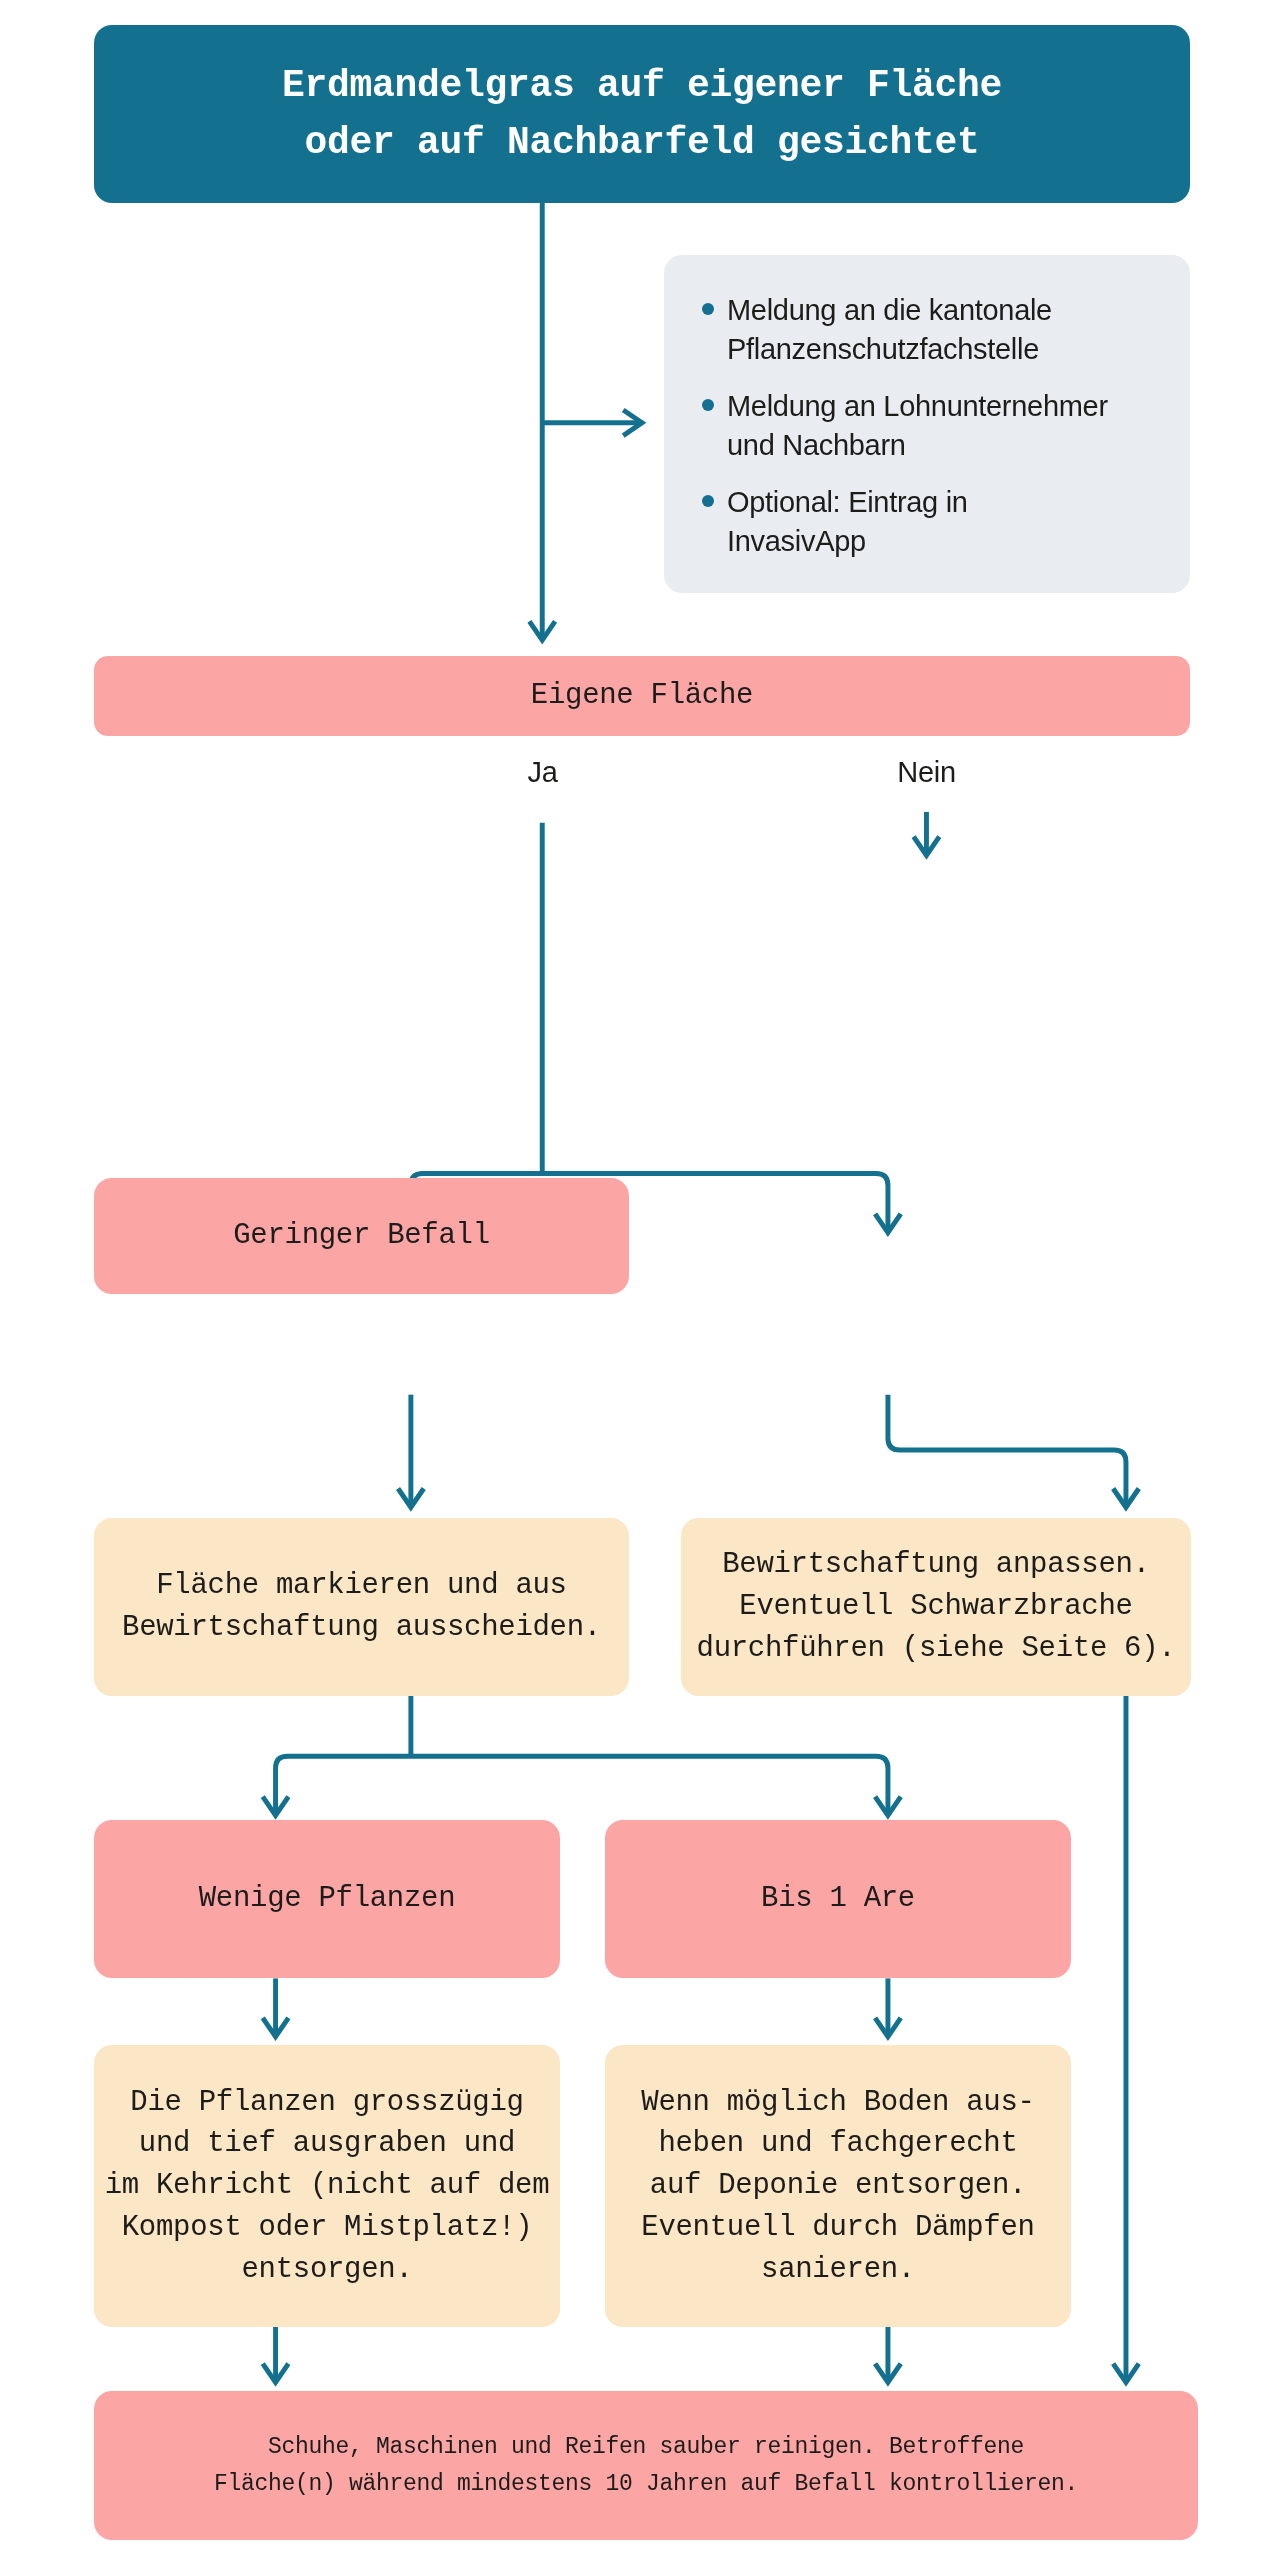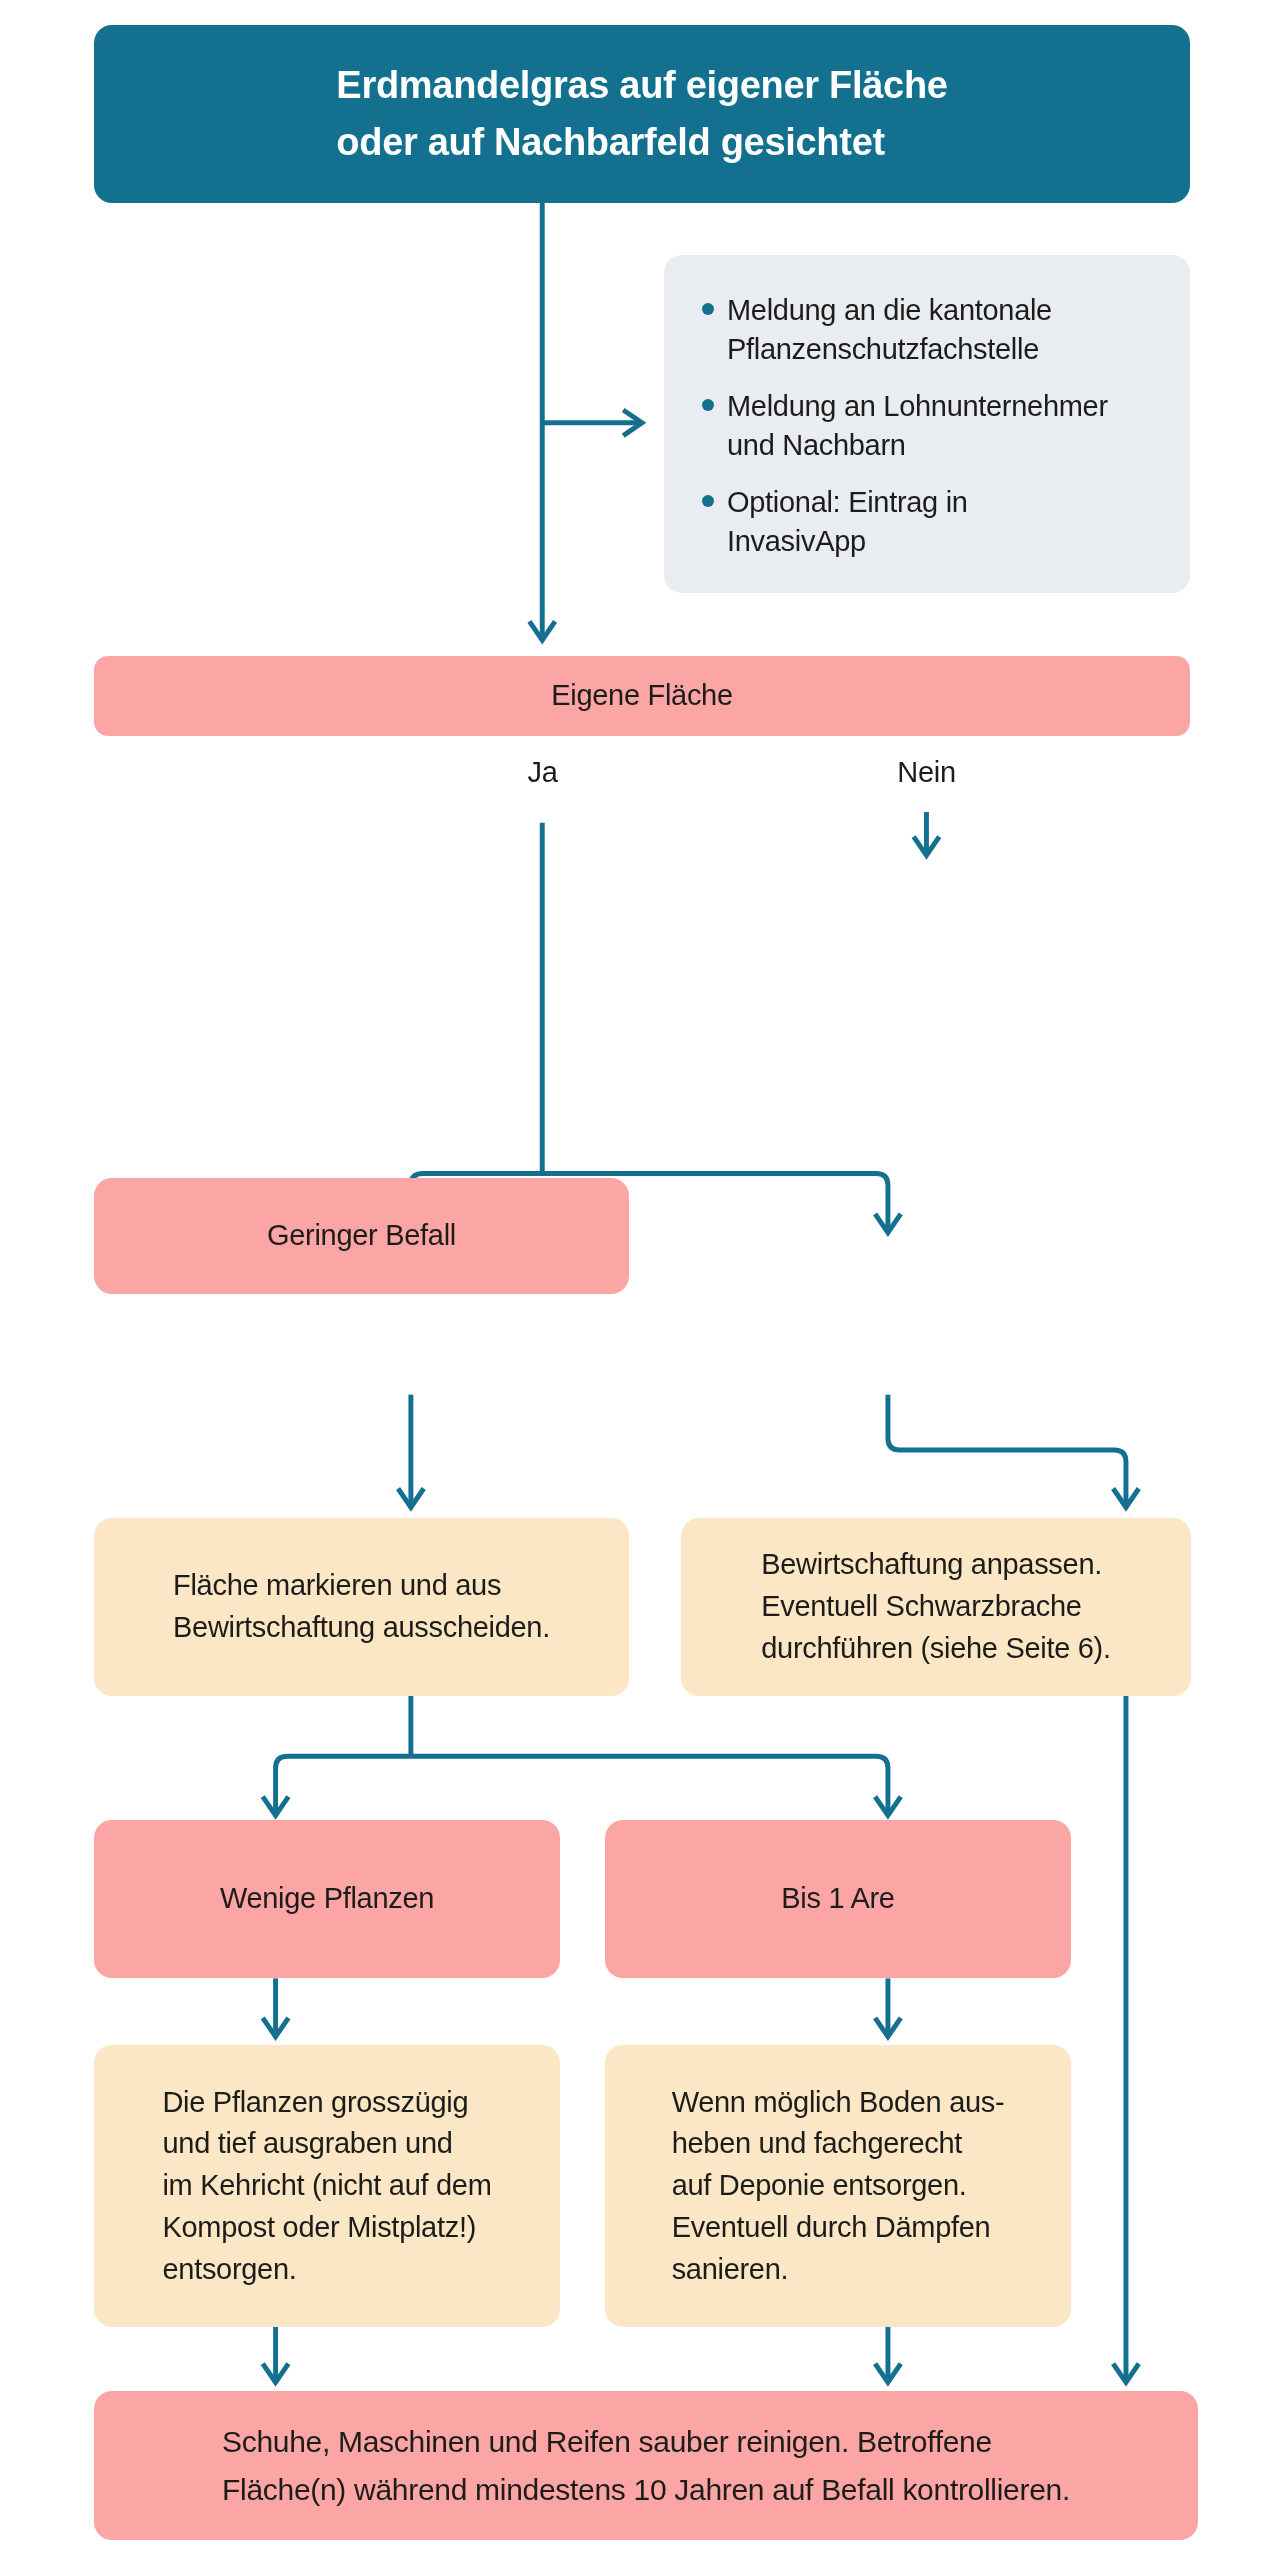--- a/index.html
+++ b/index.html
@@ -17,22 +17,24 @@
     left: 0; top: 0;
     width: 1284px; height: 2576px;
     pointer-events: none;
   }
   .node {
     position: absolute;
     box-sizing: border-box;
     display: flex;
     align-items: center;
     justify-content: center;
+    text-align: center;
     border-radius: 18px;
     letter-spacing: -0.3px;
+    font-family: Liberation Mono, monospace;
   }
   .node .txt { white-space: pre-line; }
   .teal-box {
     background: #14708f;
     color: #ffffff;
     font-weight: 700;
     font-size: 38px;
     line-height: 1.5;
   }
   .gray-box {
@@ -74,21 +76,21 @@
     letter-spacing: -0.3px;
   }
   .report .dot {
     flex: 0 0 auto;
     width: 12px; height: 12px;
     margin-top: 12px;
     border-radius: 50%;
     background: #14708f;
   }
   .report .txt { white-space: pre-line; }
-  .final-box { font-size: 30px; line-height: 1.58; }
+  .final-box { font-size: 23px; line-height: 1.58; }
 </style>
 </head>
 <body>
 
 <div class="canvas">
 
   <svg class="connectors" viewBox="0 0 1300 2608" xmlns="http://www.w3.org/2000/svg">
     <defs>
       <marker id="arr" markerUnits="userSpaceOnUse" markerWidth="34" markerHeight="34" viewBox="0 0 34 34" refX="26" refY="17" orient="auto-start-reverse">
         <path d="M7,4 L26,17 L7,30" fill="none" stroke="#14708f" stroke-width="5"></path>

